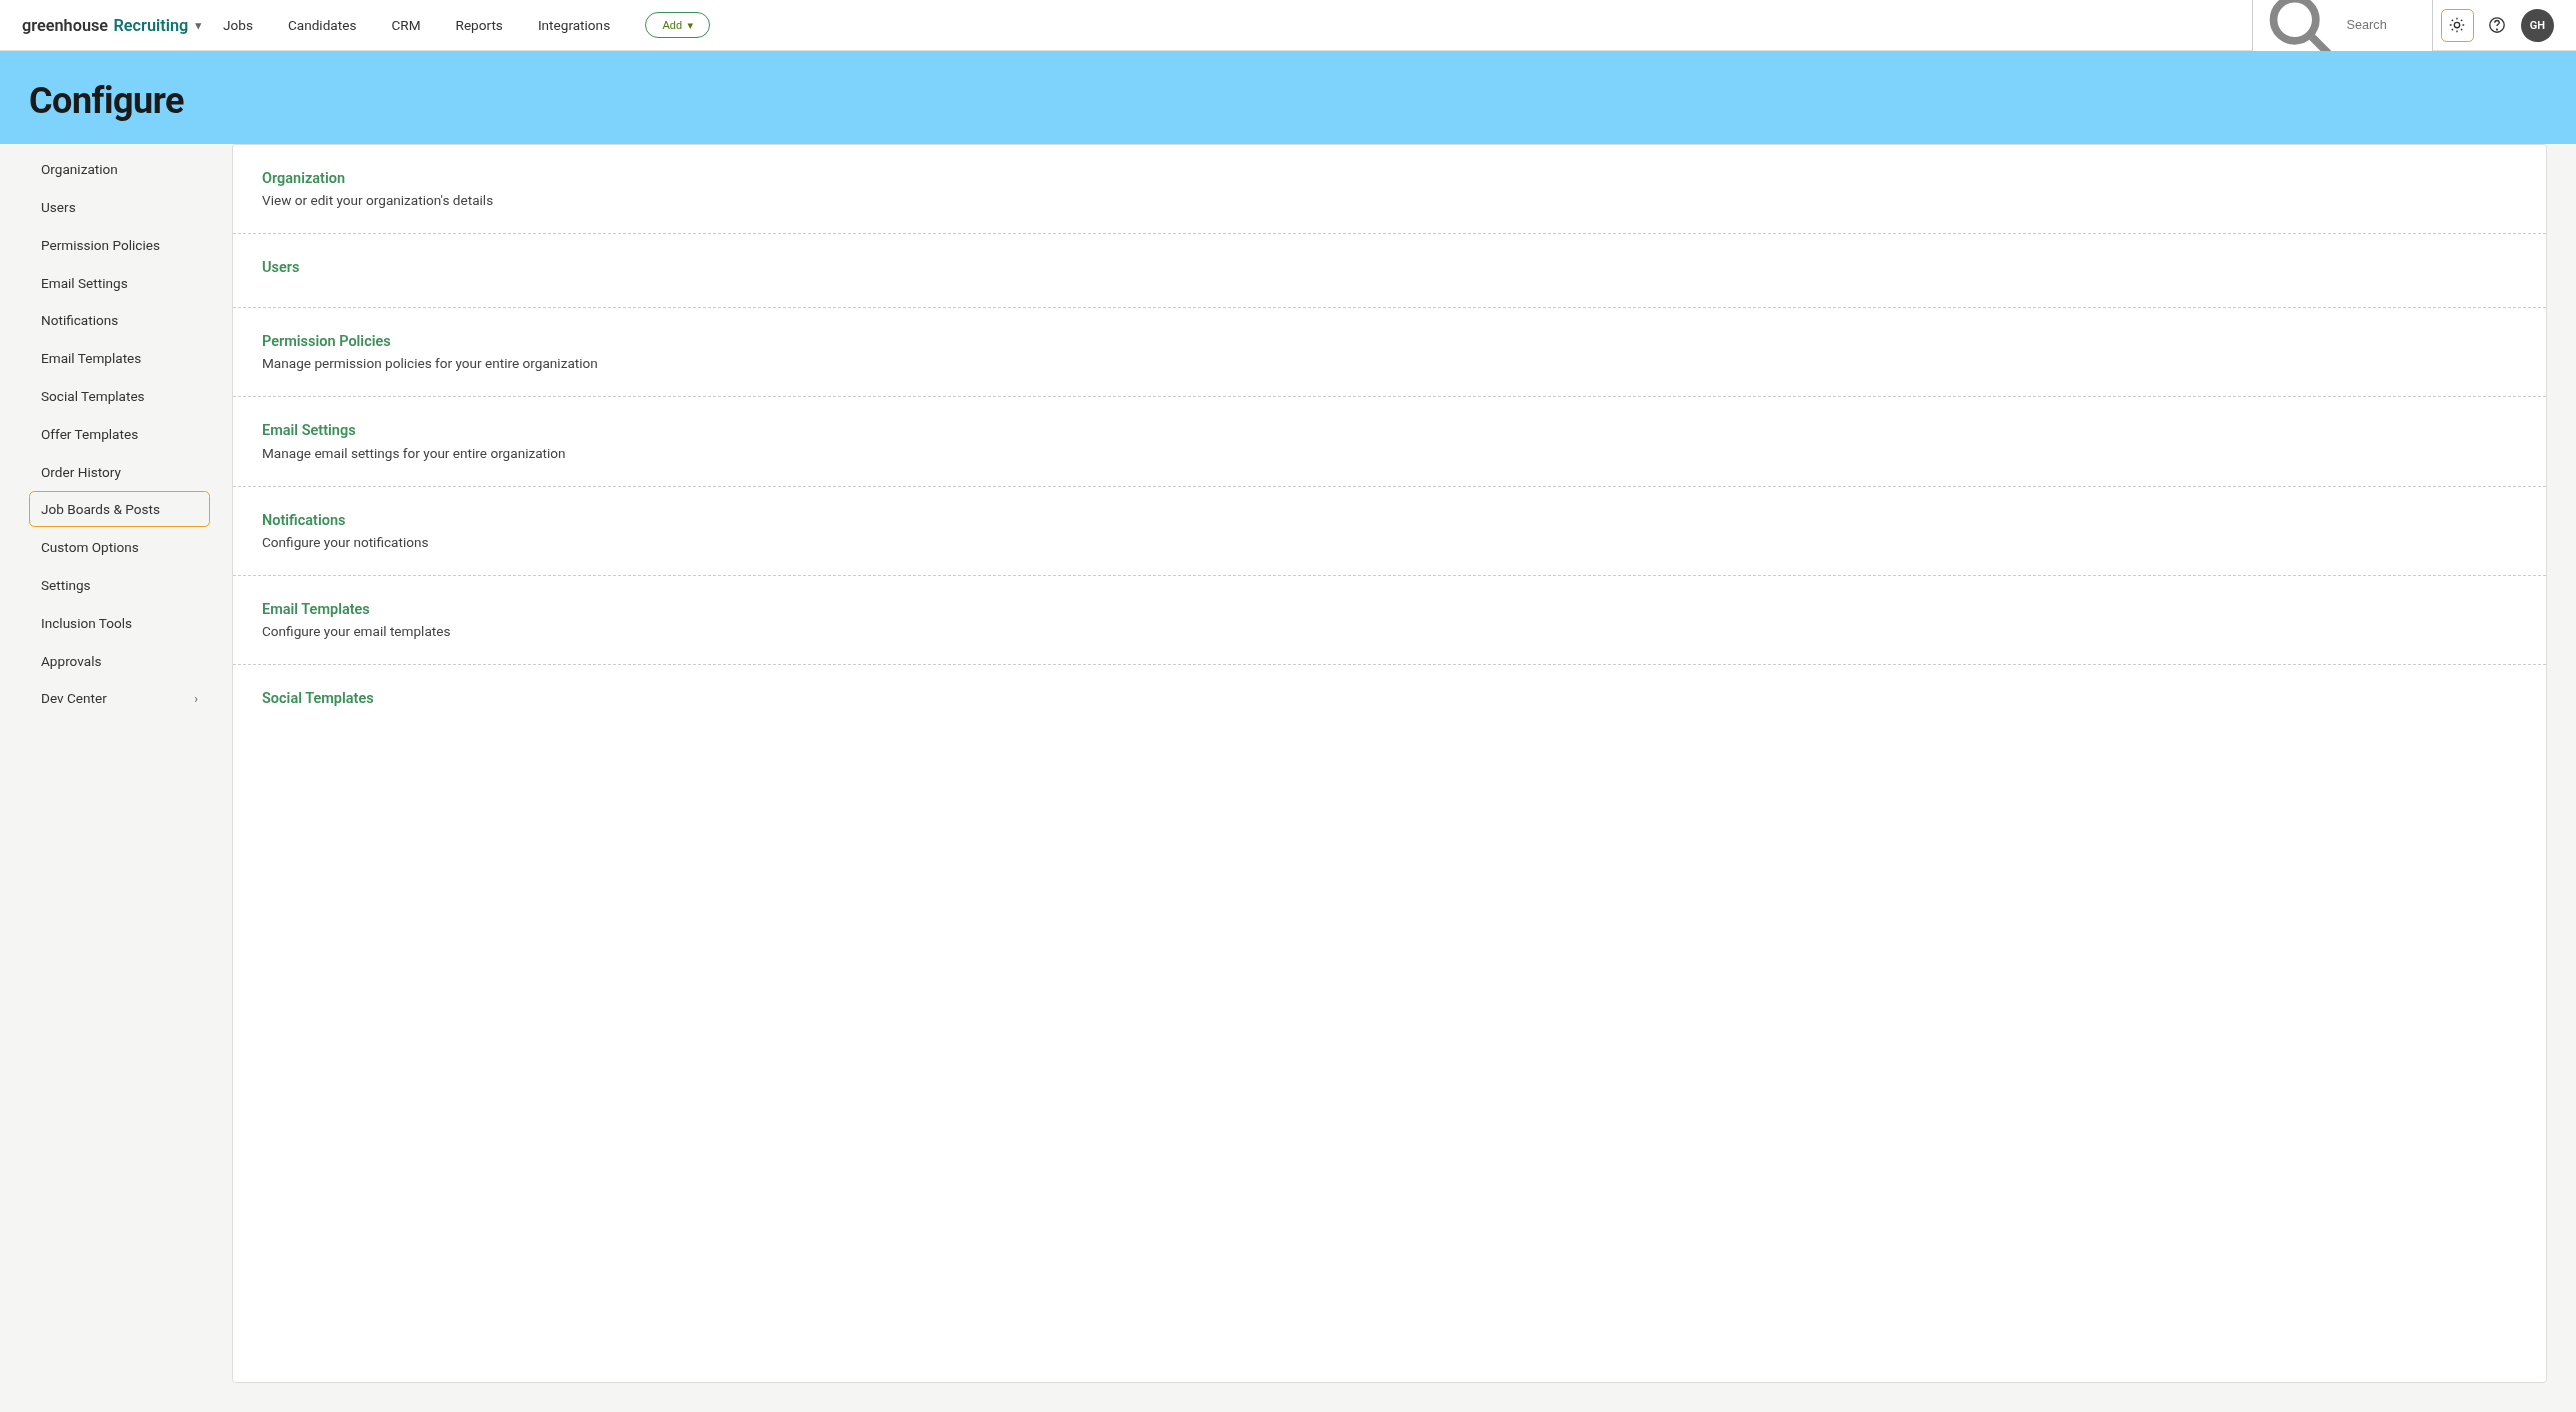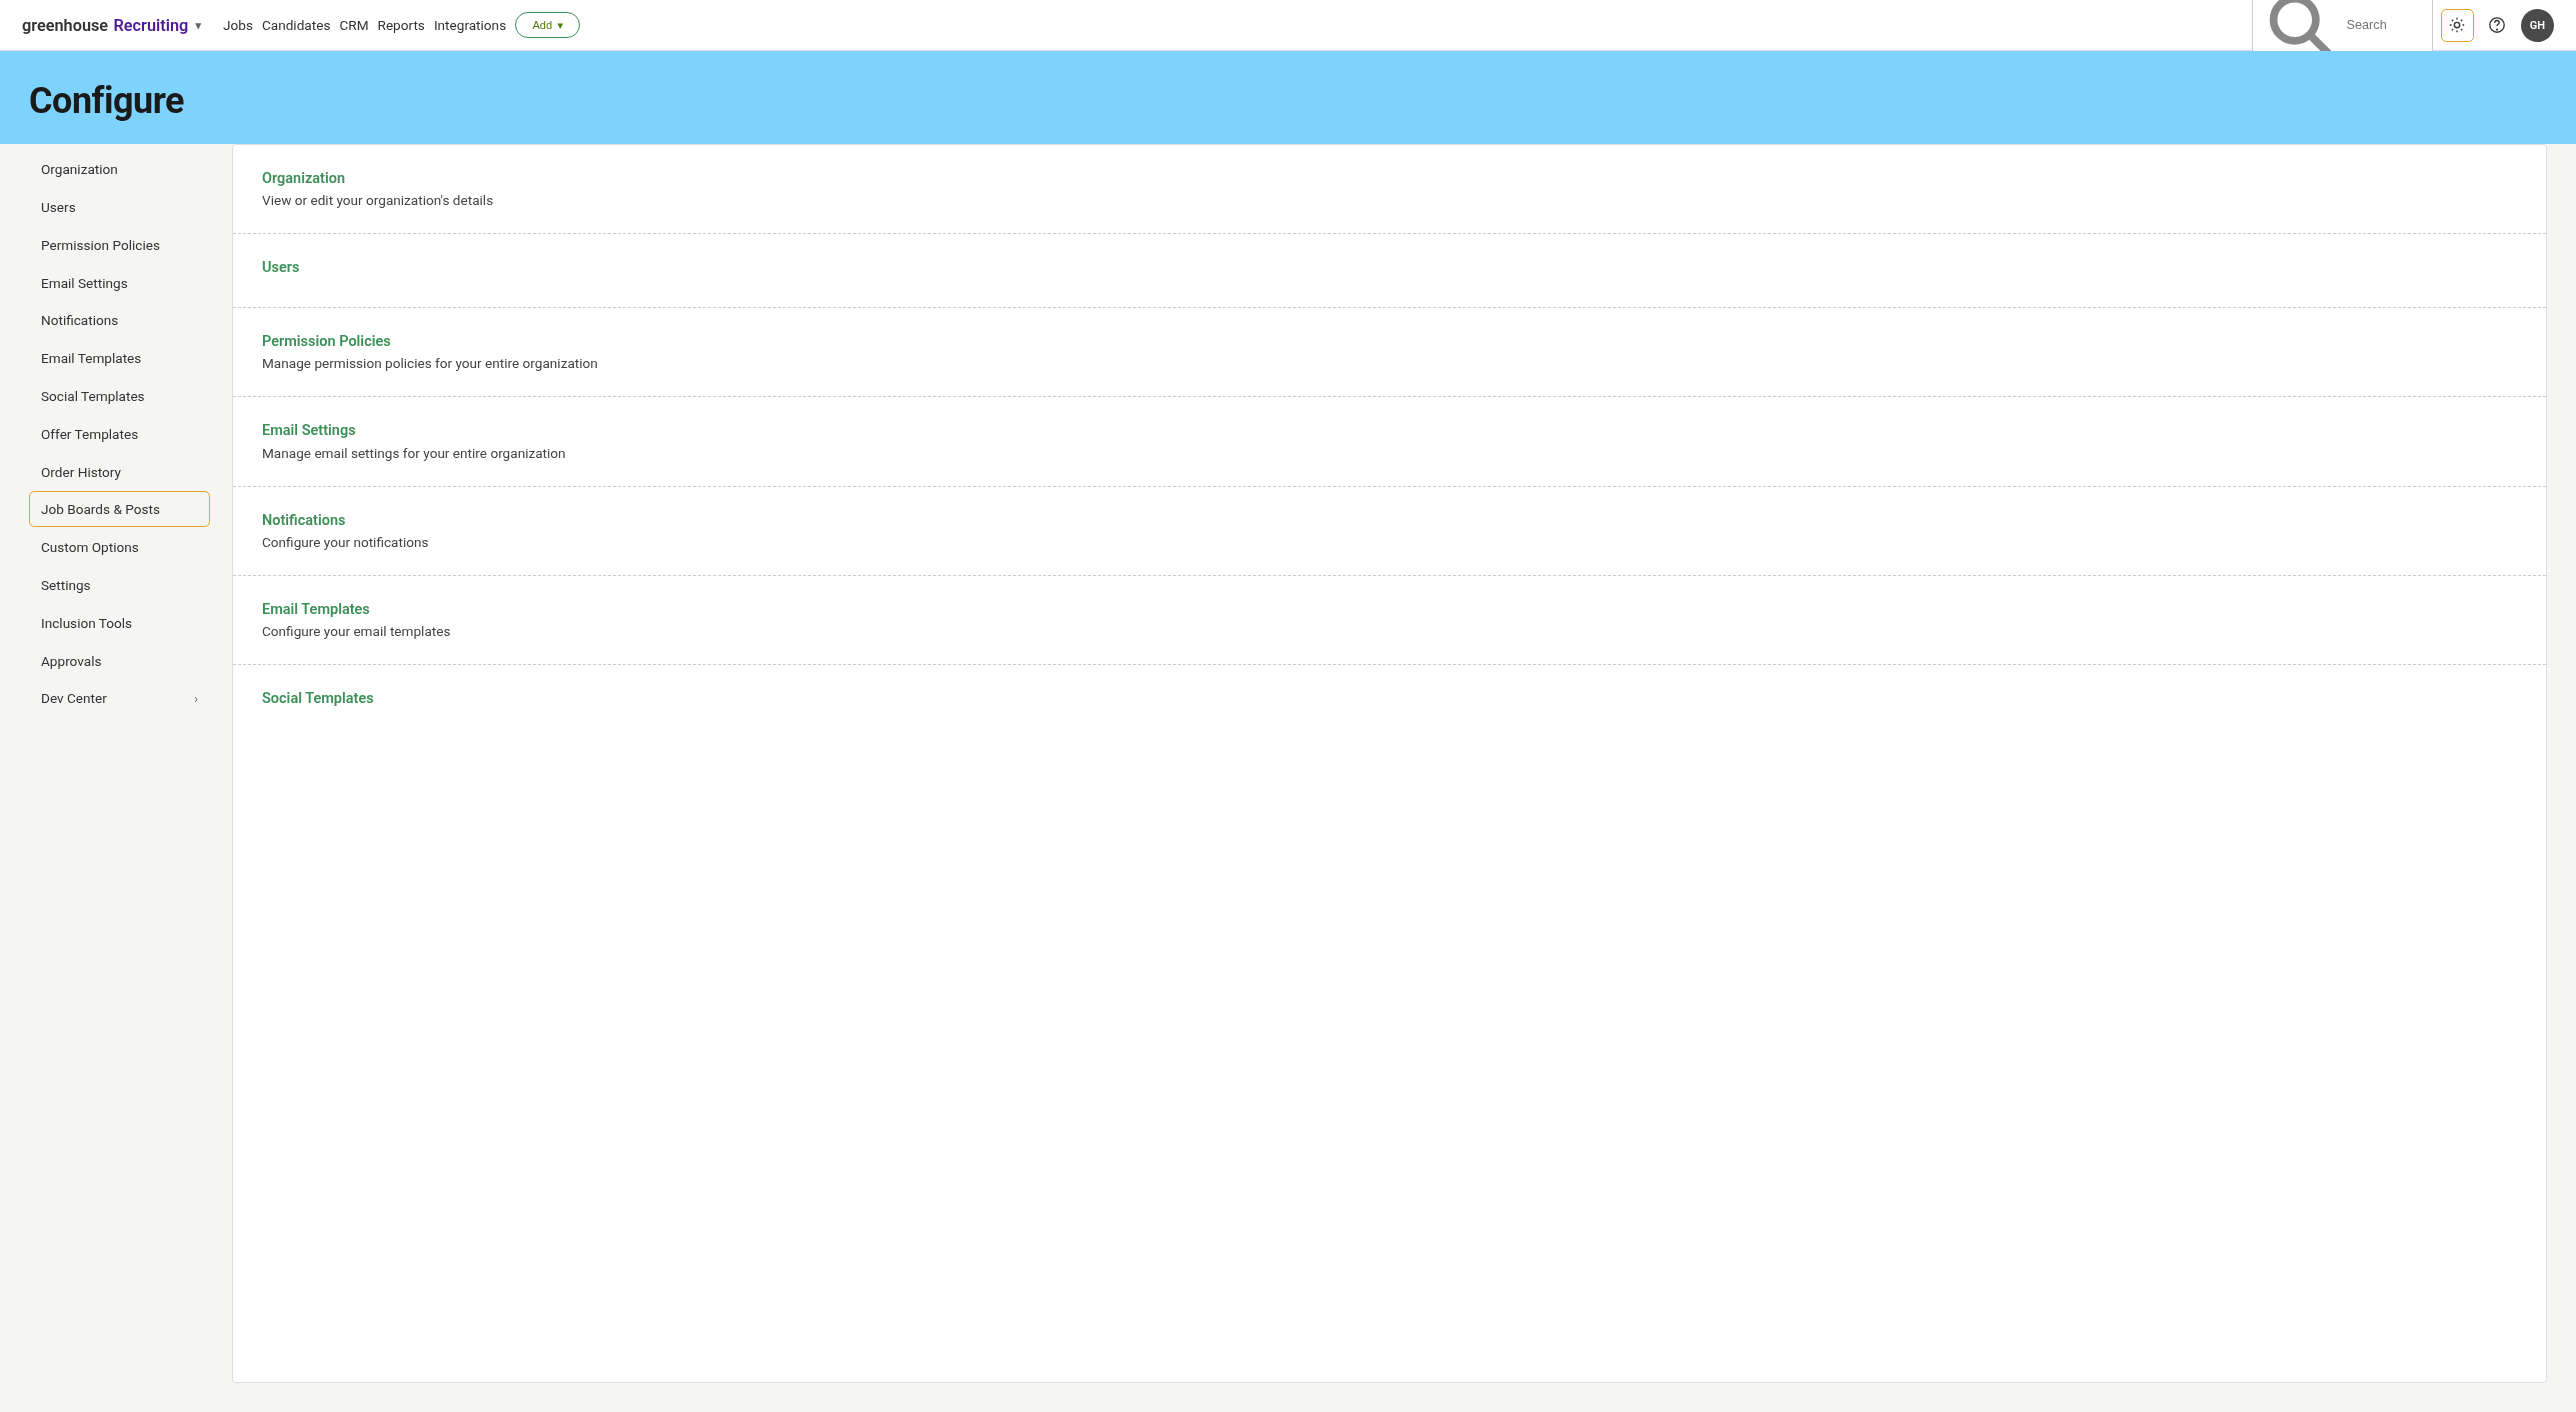--- a/index.html
+++ b/index.html
@@ -23,31 +23,31 @@
     .navbar-brand {
       display: flex;
       align-items: center;
       gap: 5.4px;
       font-size: 16.3px;
       font-weight: 600;
       color: #333;
       white-space: nowrap;
     }
     .navbar-brand .brand-green {
-      color: #4c1d95;
+      color: #0f766e;
     }
     .navbar-brand .chevron {
       font-size: 11px;
       color: #666;
       margin-left: 1.8px;
     }
     .nav-links {
       display: flex;
       align-items: center;
-      gap: 9px;
+      gap: 35px;
       flex: 1;
     }
     .nav-link {
       font-size: 13.6px;
       color: #333;
       text-decoration: none;
       cursor: pointer;
       white-space: nowrap;
     }
     .add-btn {

